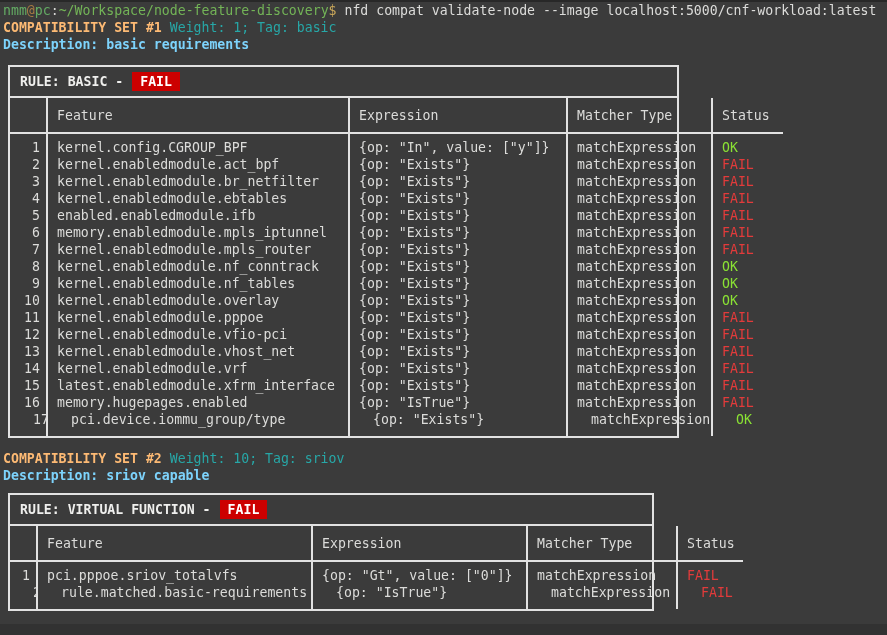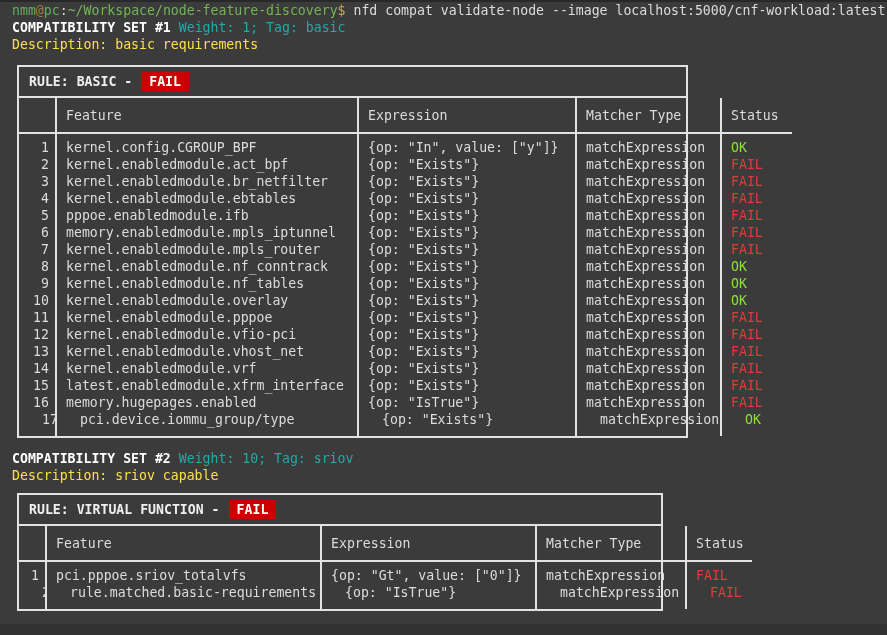--- a/index.html
+++ b/index.html
@@ -8,32 +8,32 @@
     background:#3b3b3b;
     font-family:"DejaVu Sans Mono", monospace;
     font-size:13.2px;
     line-height:17px;
     color:#dcdcda;
     overflow:hidden;
     position:relative;
   }
   .edge-top    { position:absolute; top:0; left:0; right:0; height:2px; background:#282828; }
   .edge-bottom { position:absolute; bottom:0; left:0; right:0; height:11px; background:#323232; }
-  .screen { position:absolute; top:2px; left:12px; right:0; }
+  .screen { position:absolute; top:2px; left:3px; right:0; }
   .line { white-space:pre; }
   .c-user  { color:#64ac64; }
   .c-at    { color:#a87b42; }
   .c-host  { color:#64ac64; }
   .c-colon { color:#d6d6d4; }
   .c-path  { color:#73b457; }
   .c-dollar{ color:#cba85a; }
   .c-cmd   { color:#dcdcda; }
-  .set-title { color:#ffffff; font-weight:bold; }
+  .set-title { color:#fdba74; font-weight:bold; }
   .set-meta  { color:#27a7a7; }
-  .desc      { color:#fde047; }
+  .desc      { color:#7dd3fc;font-weight:bold; }
   .set2 .line-title { margin-top:12px; }
 
   .tbl {
     border:2px solid #e2e2e2;
     margin-left:5px;
     margin-top:9px;
   }
   .t1 { width:671px;margin-top:12px; }
   .t2 { width:646px; }
   .rule-row {
@@ -130,21 +130,21 @@
   </tr>
             <tr>
     <td>4</td>
     <td>kernel.enabledmodule.ebtables</td>
     <td>{op: "Exists"}</td>
     <td>matchExpression</td>
     <td class="st-fail">FAIL</td>
   </tr>
             <tr>
     <td>5</td>
-    <td>pppoe.enabledmodule.ifb</td>
+    <td>enabled.enabledmodule.ifb</td>
     <td>{op: "Exists"}</td>
     <td>matchExpression</td>
     <td class="st-fail">FAIL</td>
   </tr>
             <tr>
     <td>6</td>
     <td>memory.enabledmodule.mpls_iptunnel</td>
     <td>{op: "Exists"}</td>
     <td>matchExpression</td>
     <td class="st-fail">FAIL</td>

